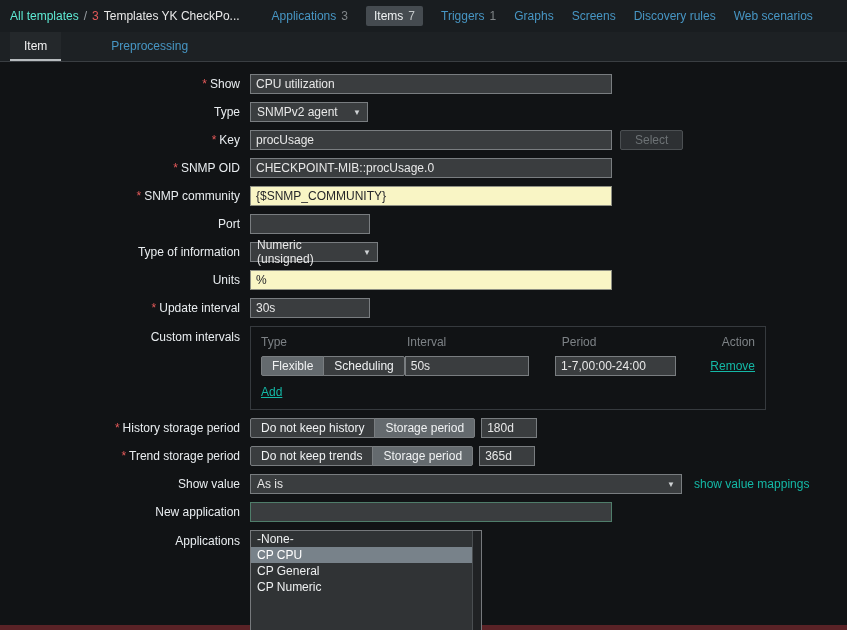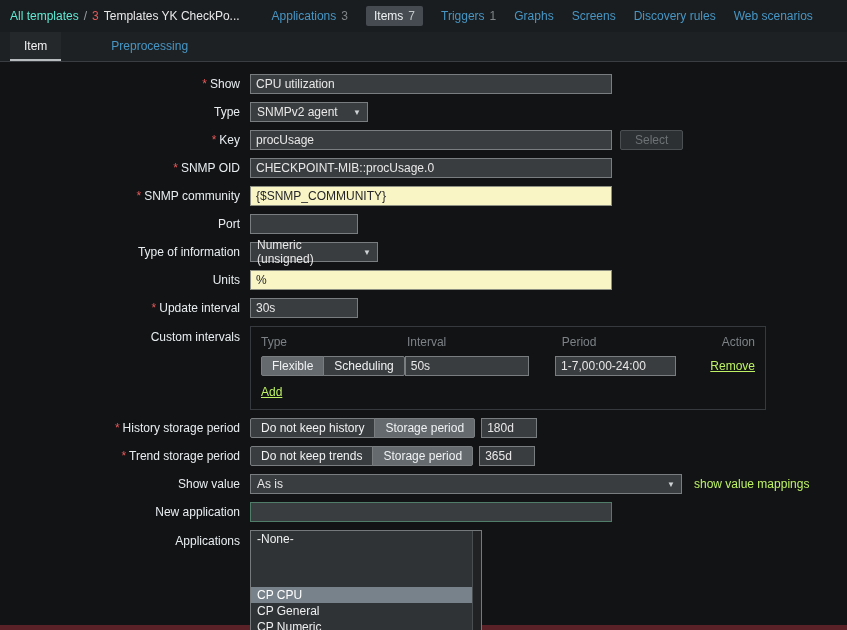--- a/index.html
+++ b/index.html
@@ -45,21 +45,21 @@
   .row.top .label { padding-top:4px; }
   .label { width:250px; flex:none; text-align:right; padding-right:10px; color:#e9edf0; }
   .asterisk { color:#e45959; margin-right:3px; }
   .txt {
     background:#3a3d3f; border:1px solid #797d80; color:#e8e8e8;
     height:20px; padding:0 5px; font-family:"Liberation Sans",sans-serif; font-size:12px;
     outline:none;
   }
   .txt.yellow { background:#f9f5c5; color:#26262a; border-color:#8f9084; }
   .w-main { width:362px; }
-  .w-small { width:108px; }
+  .w-small { width:120px; }
   .w-tiny { width:56px; }
   .select {
     display:inline-flex; align-items:center; justify-content:space-between;
     background:#3a3d3f; border:1px solid #797d80; height:20px; padding:0 6px;
     cursor:pointer; color:#e8e8e8;
   }
   .select .arr { font-size:8px; color:#cfd2d4; margin-left:12px; }
   .btn-disabled {
     background:#2d3033; border:1px solid #4b4f52; color:#6d7275;
     height:20px; padding:0 14px; margin-left:8px; border-radius:2px;
@@ -67,21 +67,21 @@
   }
   .seg { display:inline-flex; }
   .seg-btn {
     background:#3a3d3f; border:1px solid #797d80; color:#f0f2f3;
     height:20px; padding:0 10px; display:inline-flex; align-items:center;
     cursor:pointer; margin-left:-1px;
   }
   .seg-btn:first-child { margin-left:0; border-radius:2px 0 0 2px; }
   .seg-btn:last-child { border-radius:0 2px 2px 0; }
   .seg-btn.on { background:#646a6e; }
-  .link { color:#bef264; cursor:pointer; }
+  .link { color:#14b8a6; cursor:pointer; }
   .link.u { text-decoration:underline; }
   
   .panel { border:1px solid #363a3e; width:516px; padding:8px 10px 10px; }
   .phead { display:flex; color:#7d8286; margin-bottom:7px; }
   .ph-type { width:146px; }
   .ph-interval { width:155px; }
   .ph-period { width:160px; }
   .ph-action { flex:1; }
   .prow { display:flex; align-items:center; }
   .pc-type { width:146px; }
@@ -89,21 +89,21 @@
   .pc-period { width:160px; }
   .w-interval { width:124px; }
   .w-period { width:121px; }
   .add-wrap { margin-top:9px; }
   
   .listbox {
     width:232px; height:112px; background:#303335; border:1px solid #76797c;
     position:relative; z-index:2; overflow:hidden;
   }
   .opt { padding:1px 6px; color:#eef0f1; cursor:pointer; }
-  .opt.sel { background:#78828a; color:#ffffff;margin-top:40px; }
+  .opt.sel { background:#78828a; color:#ffffff; }
   .lb-scroll {
     position:absolute; top:0; right:0; width:9px; height:100%;
     background:#202224; border-left:1px solid #4a4e51;
   }
   .newapp { border-color:#4f7d6a; }
   .bottom-strip {
     position:absolute; left:0; right:0; bottom:0; height:5px;
     background:#5a2226; z-index:1;
   }
   .mappings { margin-left:12px; }

